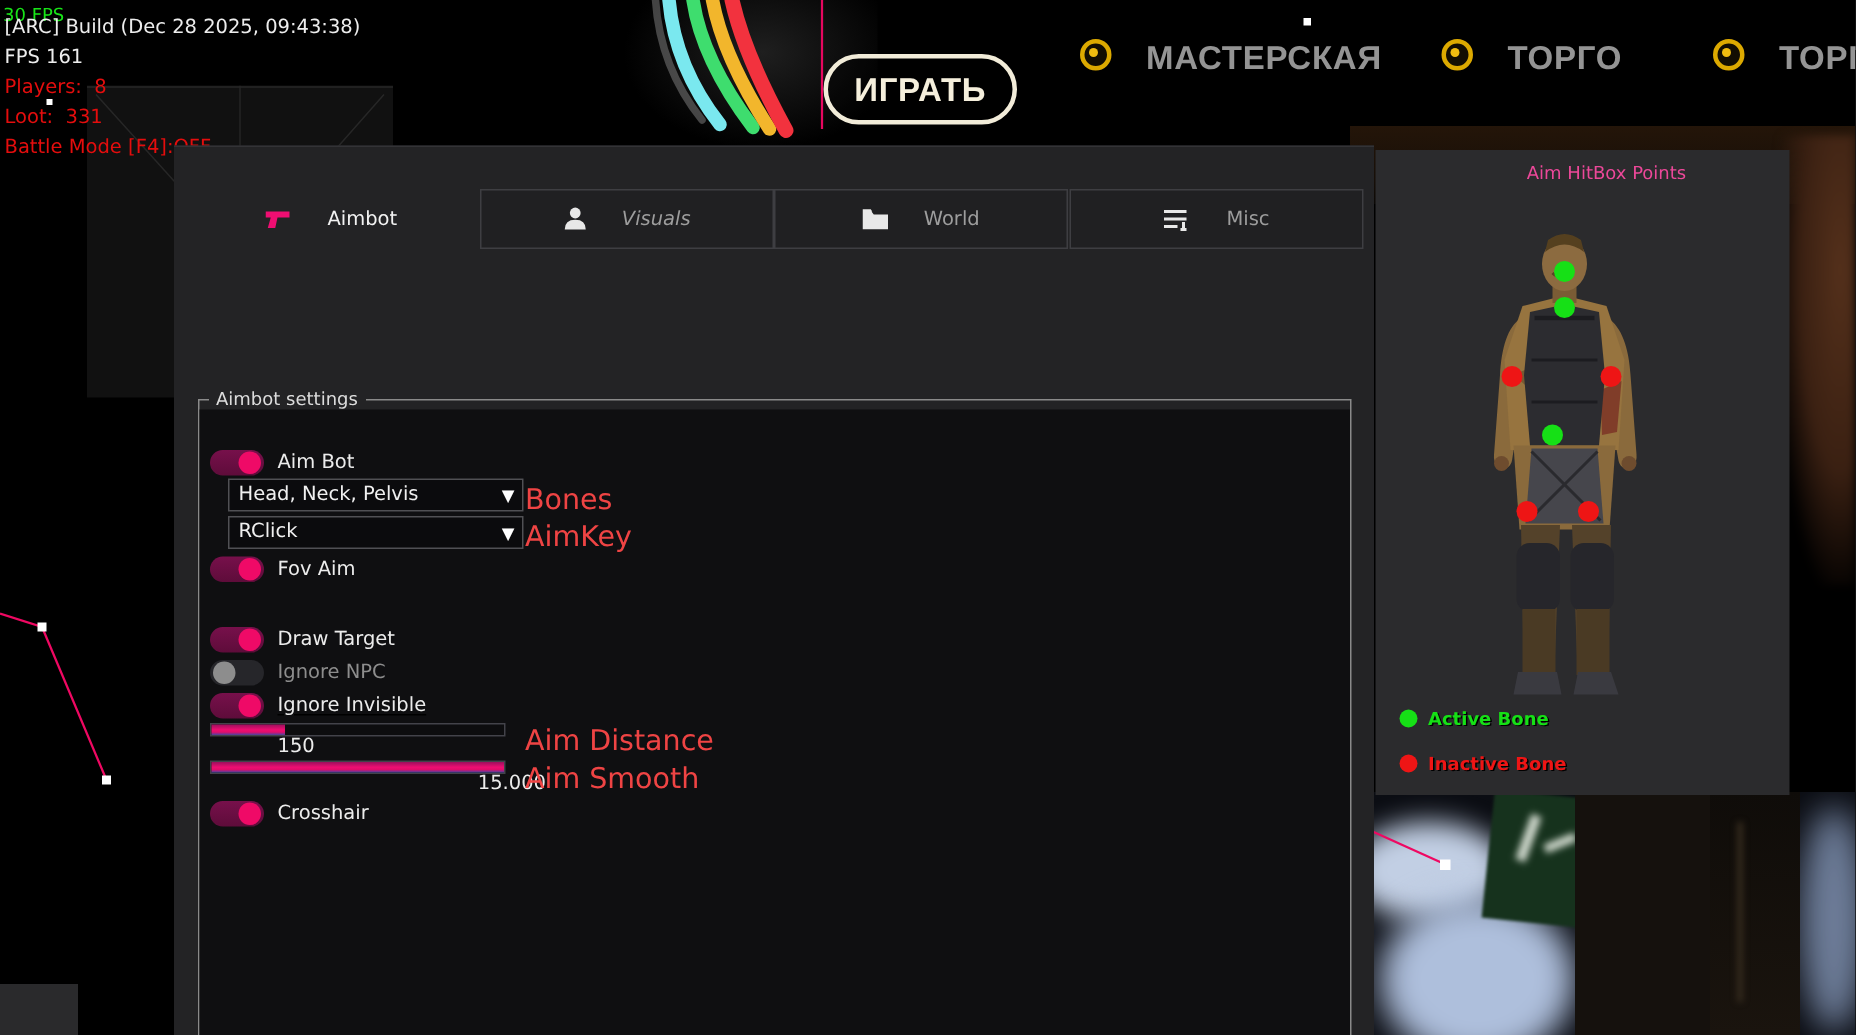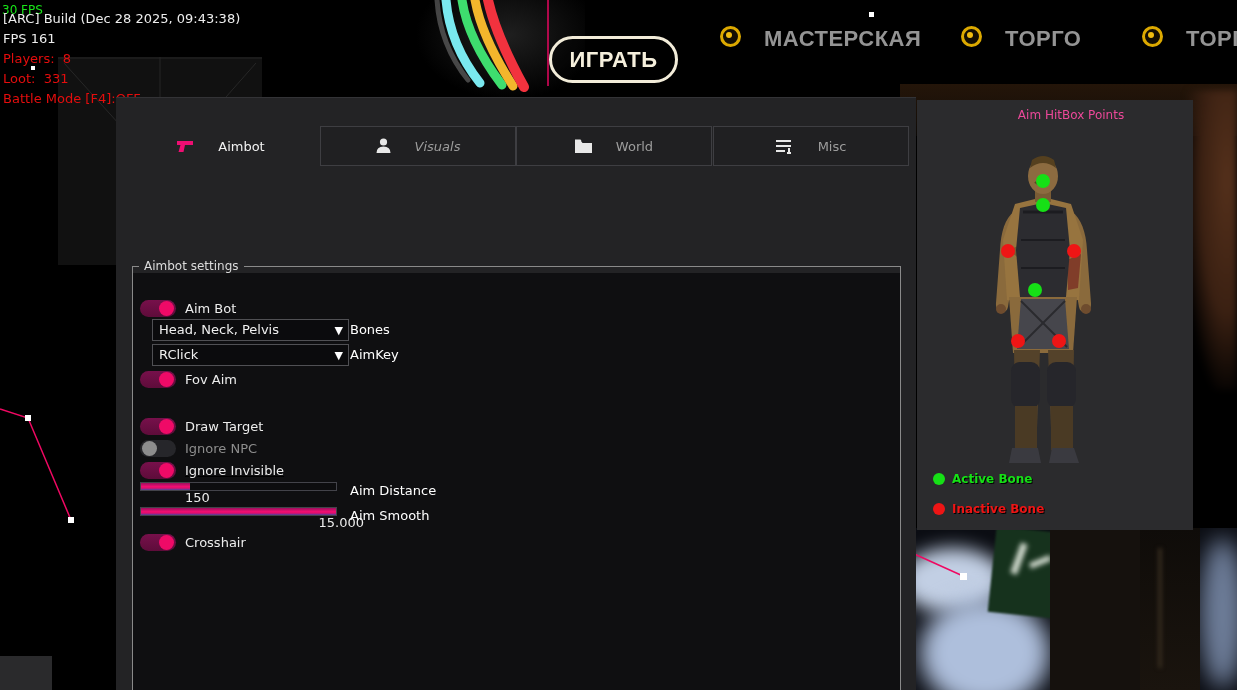--- a/index.html
+++ b/index.html
@@ -90,21 +90,21 @@
     background:#8d8d8d;}
   .toggle-row.on .tg{background:linear-gradient(180deg,#77104b,#5e0c3a);}
   .toggle-row.on .tg::after{left:auto;right:2px;background:#ef0a67;}
   .tg-label{margin-left:9px;font-size:13px;color:#ececec;vertical-align:middle;}
   .toggle-row:not(.on) .tg-label{color:#8d8d8d;}
 
   .dd-row{position:absolute;left:7px;height:22px;}
   .dd{position:relative;width:197px;height:22px;box-sizing:border-box;background:#0b0b0d;
     border:1px solid #505054;color:#f0f0f0;font-size:13px;line-height:20px;padding-left:6px;cursor:pointer;margin-left:12px;}
   .dd-arrow{position:absolute;right:5px;top:4px;font-size:11px;color:#fff;line-height:13px;}
-  .side-label{position:absolute;left:210px;top:3px;font-size:13px;color:#ffffff;white-space:nowrap;}
+  .side-label{position:absolute;left:210px;top:3px;font-size:19px;color:#ef4444;white-space:nowrap;}
 
   .sl-row{position:absolute;left:7px;width:420px;}
   .sl-track{width:197px;height:9px;box-sizing:border-box;background:#0d0d0f;border:1px solid #43434a;cursor:pointer;}
   .sl-fill{height:100%;width:0;
     background:linear-gradient(180deg,#9c0f5d 0%,#ee0e72 50%,#e20d6c 72%,#4645a0 100%);}
   .sl-value{width:197px;font-size:13px;color:#ececec;line-height:14px;}
   .sl-value.vcenter{text-align:center;}
   .sl-value.vleft{box-sizing:border-box;padding-left:45px;text-align:left;}
   .sl-value.vright{width:224px;text-align:right;}
   .sl-row .side-label{top:1px;}

